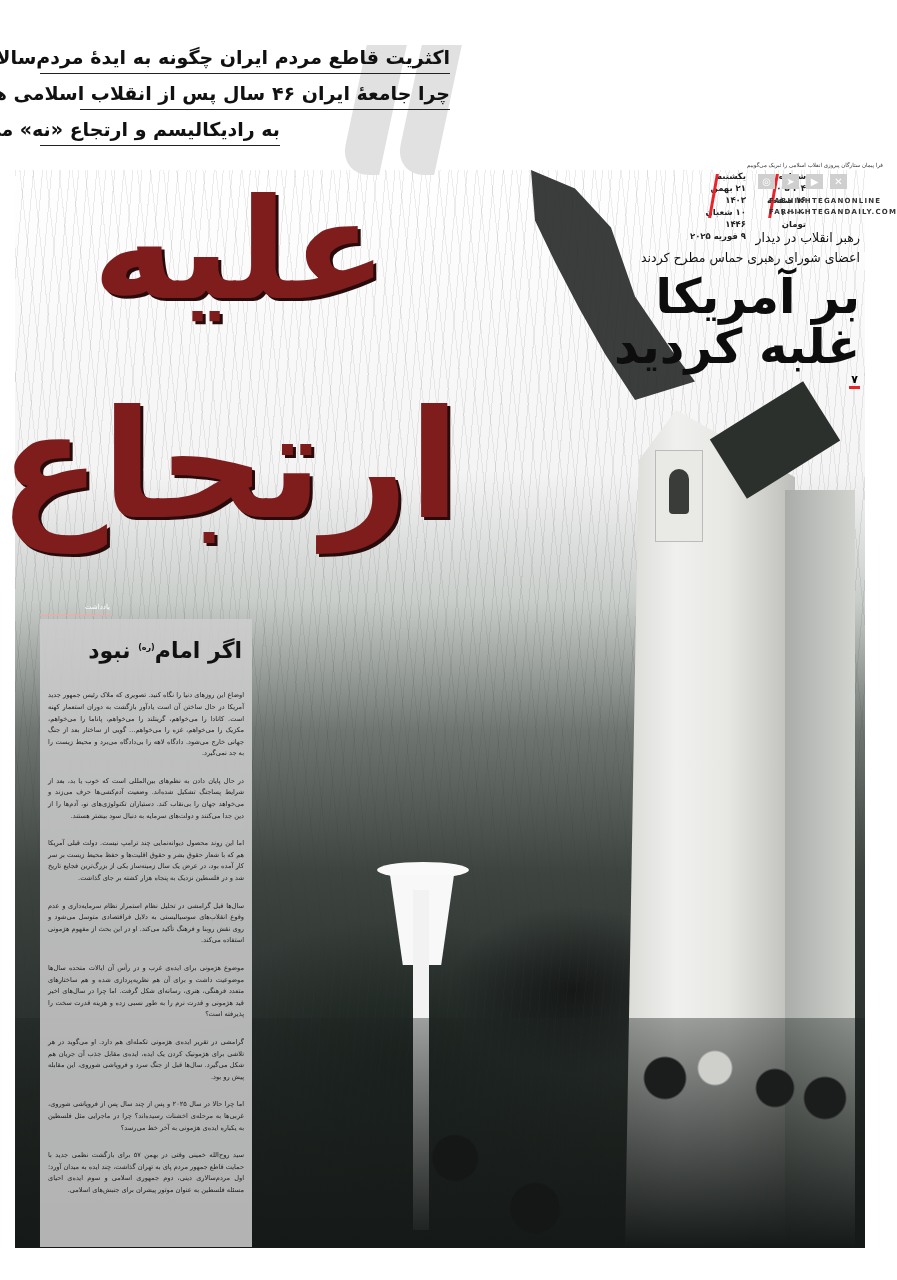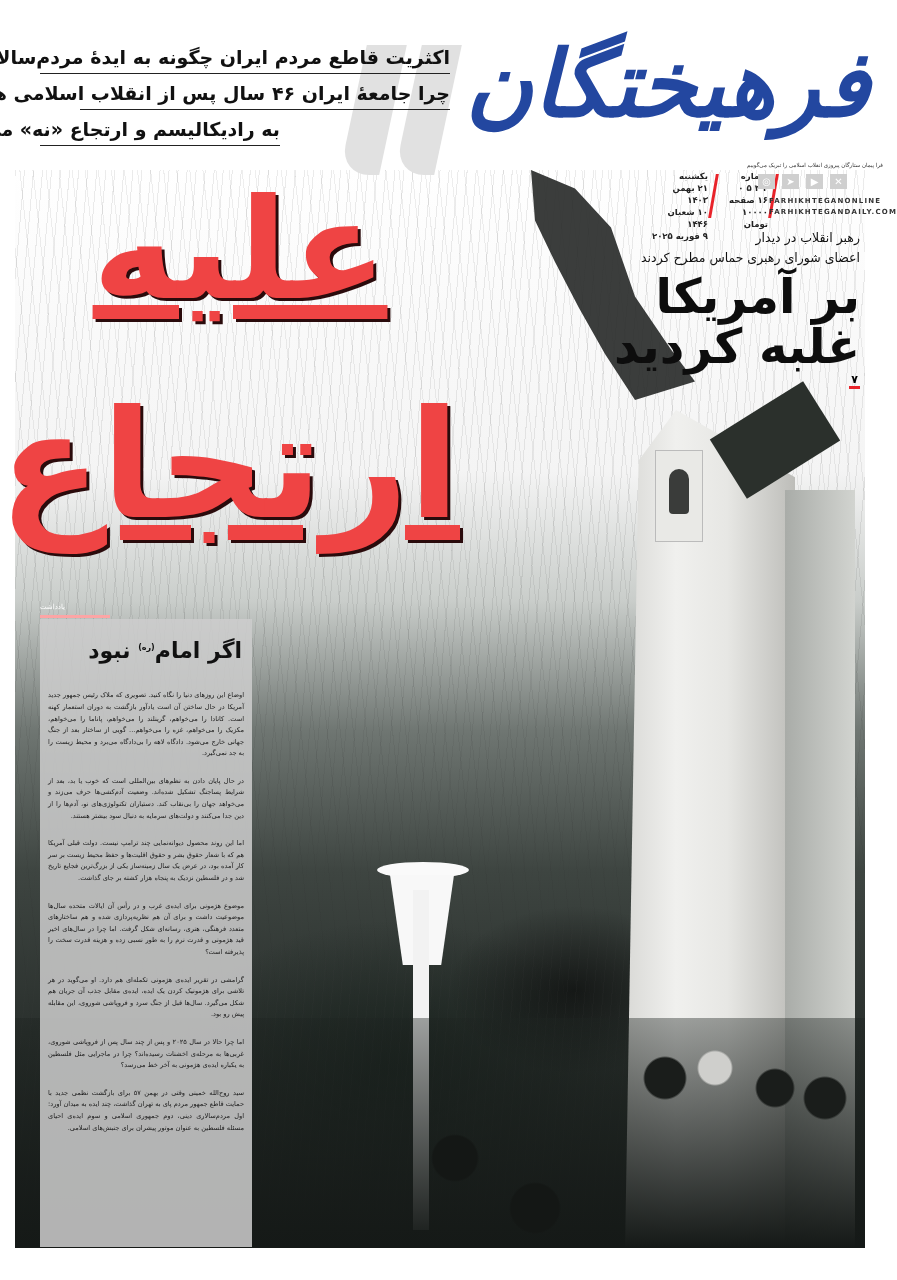--- a/index.html
+++ b/index.html
@@ -49,50 +49,50 @@
   .quote-mark span:last-child { left:80px; }
 
   
   .kicker { position:absolute; left:40px; top:42px; width:410px; direction:rtl; text-align:right; }
   .kicker .line { font-family:"DejaVu Sans", sans-serif; font-weight:bold; font-size:19px; color:#111; line-height:30px; border-bottom:1.5px solid #222; padding:0 0 1px 0; margin-bottom:4px; display:block; white-space:nowrap; }
   .kicker .line.short { width:240px; margin-right:auto; margin-left:0; }
   .kicker .line.mid { width:370px; margin-left:auto; }
 
   
   .headline { position:absolute; left:20px; top:175px; width:440px; direction:rtl; }
-  .headline .word { display:block; font-family:"DejaVu Sans", sans-serif; font-weight:bold; color:#ef4444;
-    text-shadow: 3px 3px 0 #2a0b0c; letter-spacing:-2px; text-align:center;text-decoration:underline; }
+  .headline .word { display:block; font-family:"DejaVu Sans", sans-serif; font-weight:bold; color:#7f1d1d;
+    text-shadow: 3px 3px 0 #2a0b0c; letter-spacing:-2px; text-align:center; }
   .headline .w1 { font-size:140px; line-height:150px; }
   .headline .w2 { font-size:150px; line-height:200px; margin-top:40px; }
 
   
   .masthead { position:absolute; left:620px; top:14px; width:250px; height:150px; }
   .logo { position:absolute; right:0; top:0; font-family:"DejaVu Serif", serif; font-weight:bold; font-size:92px; color:#2347a0; direction:rtl; line-height:140px; letter-spacing:-4px; font-style:italic; }
   .tagline { position:absolute; right:14px; top:160px; font-size:6px; color:#333; direction:rtl; white-space:nowrap; }
 
   .meta { position:absolute; left:650px; top:168px; width:230px; height:60px; }
-  .meta .col { position:absolute; top:2px; direction:rtl; text-align:right; font-size:8.5px; line-height:12px; color:#222; font-weight:bold; }
+  .meta .col { position:absolute; top:2px; direction:rtl; text-align:right; font-size:8.5px; line-height:12px; color:#222; font-weight:bold;margin-left:38px; }
   .meta .c1 { left:0; width:58px; }
   .meta .c2 { left:72px; width:46px; }
   .meta .bar { position:absolute; top:6px; width:3px; height:44px; background:#e8232a; transform:skewX(-10deg); }
   .meta .b1 { left:62px; }
   .meta .b2 { left:122px; }
   .socials { position:absolute; left:108px; top:6px; display:flex; gap:7px; }
   .socials .ic { width:17px; height:15px; background:#cfcfcf; color:#fff; font-size:10px; line-height:15px; text-align:center; }
   .urls { position:absolute; left:119px; top:28px; font-size:7px; font-weight:bold; letter-spacing:1.2px; color:#333; line-height:11px; }
 
   
   .story { position:absolute; left:640px; top:228px; width:220px; direction:rtl; text-align:right; }
   .story .sup { font-size:12.5px; font-weight:normal; color:#111; line-height:20px; display:block; white-space:nowrap; }
   .story .title { font-size:48px; font-weight:bold; color:#0d0d0d; line-height:44px; display:block; letter-spacing:-1px; margin-top:6px; white-space:nowrap; }
   .story .page-ref { display:inline-block; font-size:11px; font-weight:bold; margin-top:0; border-bottom:3px solid #e8232a; padding:0 2px; }
 
   
   .column-box { position:absolute; left:40px; top:619px; width:212px; height:628px; background:rgba(205,205,205,0.86); direction:rtl; }
-  .column-label { position:absolute; left:40px; top:603px; width:70px; height:12px; font-size:7px; color:#fff; border-bottom:3px solid #fca5a5; text-align:left; }
+  .column-label { position:absolute; left:40px; top:603px; width:70px; height:12px; font-size:7px; color:#fff; border-bottom:1px solid #fca5a5; text-align:right; }
   .column-box .ctitle { display:block; text-align:right; font-size:22px; font-weight:bold; color:#111; padding:14px 10px 0 8px; line-height:30px; }
   .column-box .ctitle sup { font-size:8px; }
   .column-box .cbody { padding:8px 8px 0 8px; font-size:6.6px; line-height:11.6px; color:#1a1a1a; text-align:justify; }
   .column-box .cbody p { margin:16px 0 0 0; text-indent:0; }
 </style>
 </head>
 <body>
 
 <div class="page">
 
@@ -118,23 +118,20 @@
     <span class="line">اکثریت قاطع مردم ایران چگونه به ایدهٔ مردم‌سالارانهٔ امام پیوستند؟</span>
     <span class="line mid">چرا جامعهٔ ایران ۴۶ سال پس از انقلاب اسلامی همچنان</span>
     <span class="line short">به رادیکالیسم و ارتجاع «نه» می‌گویند؟</span>
   </div>
 
   <div class="headline">
     <span class="word w1">علیه</span>
     <span class="word w2">ارتجاع</span>
   </div>
 
-  <div class="masthead">
-    <div class="logo">فرهیختگان</div>
-  </div>
   <div class="tagline" style="position:absolute; left:752px; top:162px; font-size:5.5px; color:#333; direction:rtl; white-space:nowrap;">فرا پیمان ستارگان پیروزی انقلاب اسلامی را تبریک می‌گوییم</div>
 
   <div class="meta">
     <div class="col c1">
       <div>یکشنبه</div>
       <div>۲۱ بهمن ۱۴۰۳</div>
       <div>۱۰ شعبان ۱۴۴۶</div>
       <div>۹ فوریه ۲۰۲۵</div>
     </div>
     <div class="bar b1"></div>
@@ -165,20 +162,21 @@
     <span class="page-ref">۷</span>
   </div>
 
   <div class="column-label">یادداشت</div>
   <div class="column-box">
     <span class="ctitle"><span>اگر امام</span><sup>(ره)</sup> <span>نبود</span></span>
     <div class="cbody">
       <p>اوضاع این روزهای دنیا را نگاه کنید. تصویری که ملاک رئیس جمهور جدید آمریکا در حال ساختن آن است یادآور بازگشت به دوران استعمار کهنه است. کانادا را می‌خواهم، گرینلند را می‌خواهم، پاناما را می‌خواهم، مکزیک را می‌خواهم، غزه را می‌خواهم... گویی از ساختار بعد از جنگ جهانی خارج می‌شود. دادگاه لاهه را بی‌دادگاه می‌برد و محیط زیست را به جد نمی‌گیرد.</p>
       <p>در حال پایان دادن به نظم‌های بین‌المللی است که خوب یا بد، بعد از شرایط پساجنگ تشکیل شده‌اند. وضعیت آدم‌کشی‌ها حرف می‌زند و می‌خواهد جهان را بی‌نقاب کند. دستیاران تکنولوژی‌های نو، آدم‌ها را از دین جدا می‌کنند و دولت‌های سرمایه به دنبال سود بیشتر هستند.</p>
       <p>اما این روند محصول دیوانه‌نمایی چند ترامپ نیست. دولت قبلی آمریکا هم که با شعار حقوق بشر و حقوق اقلیت‌ها و حفظ محیط زیست بر سر کار آمده بود، در عرض یک سال زمینه‌ساز یکی از بزرگ‌ترین فجایع تاریخ شد و در فلسطین نزدیک به پنجاه هزار کشته بر جای گذاشت.</p>
+      <p>سال‌ها قبل گرامشی در تحلیل نظام استمرار نظام سرمایه‌داری و عدم وقوع انقلاب‌های سوسیالیستی به دلایل فراقتصادی متوسل می‌شود و روی نقش روبنا و فرهنگ تأکید می‌کند. او در این بحث از مفهوم هژمونی استفاده می‌کند.</p>
       <p>موضوع هژمونی برای ایده‌ی غرب و در رأس آن ایالات متحده سال‌ها موضوعیت داشت و برای آن هم نظریه‌پردازی شده و هم ساختارهای متعدد فرهنگی، هنری، رسانه‌ای شکل گرفت. اما چرا در سال‌های اخیر قید هژمونی و قدرت نرم را به طور نسبی زده و هزینه قدرت سخت را پذیرفته است؟</p>
       <p>گرامشی در تقریر ایده‌ی هژمونی تکمله‌ای هم دارد. او می‌گوید در هر تلاشی برای هژمونیک کردن یک ایده، ایده‌ی مقابل جذب آن جریان هم شکل می‌گیرد. سال‌ها قبل از جنگ سرد و فروپاشی شوروی، این مقابله پیش رو بود.</p>
       <p>اما چرا حالا در سال ۲۰۲۵ و پس از چند سال پس از فروپاشی شوروی، غربی‌ها به مرحله‌ی اخشنات رسیده‌اند؟ چرا در ماجرایی مثل فلسطین به یکباره ایده‌ی هژمونی به آخر خط می‌رسد؟</p>
       <p>سید روح‌الله خمینی وقتی در بهمن ۵۷ برای بازگشت نظمی جدید با حمایت قاطع جمهور مردم پای به تهران گذاشت، چند ایده به میدان آورد: اول مردم‌سالاری دینی، دوم جمهوری اسلامی و سوم ایده‌ی احیای مسئله فلسطین به عنوان موتور پیشران برای جنبش‌های اسلامی.</p>
     </div>
   </div>
 
 </div>
 
 </body></html>

